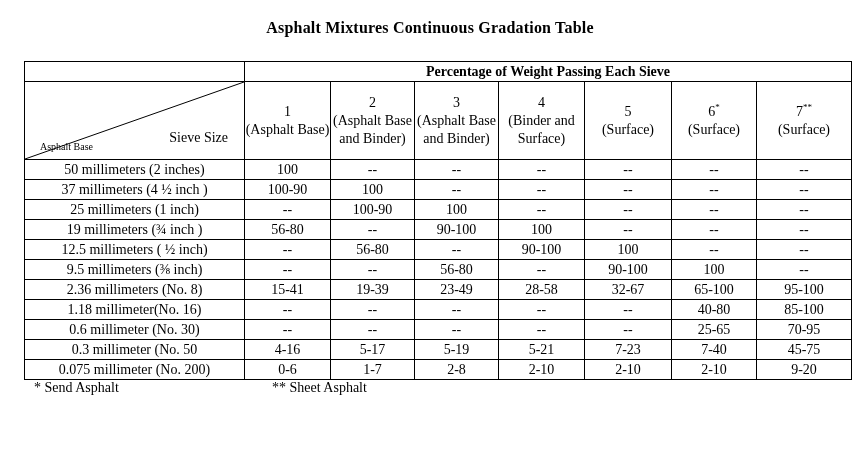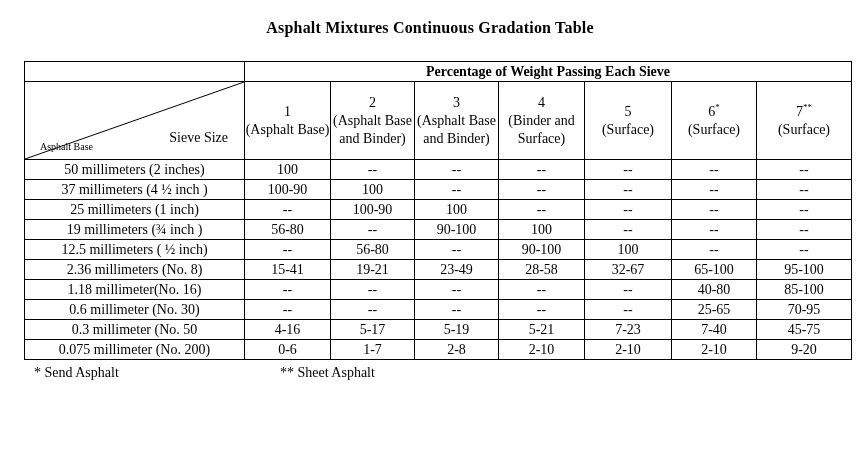--- a/index.html
+++ b/index.html
@@ -31,23 +31,23 @@
   td.corner-spacer { border: none; }
   td.span-head { height: 20px; font-size: 15px; line-height: 19px; font-weight: bold; }
   tr.col-head-row { height: 78px; }
   td.col-head { line-height: 18px; padding: 0 8px; }
   td.col-head sup { font-size: 9px; line-height: 0; vertical-align: super; }
   td.diag-cell { position: relative; padding: 0; }
   .diag-svg { position: absolute; left: 0; top: 0; width: 100%; height: 100%; display: block; }
   .diag-top { position: absolute; left: 15px; top: 11px; font-size: 10px; margin-top: 48px; }
   .diag-bottom { position: absolute; right: 16px; bottom: 13px; font-size: 14px; }
   tr.data-row td, tr[data-name="table-row"] td { height: 20px; line-height: 19px; }
-  .footnotes { position: relative; height: 20px; margin-top: 5px; font-size: 14px; }
+  .footnotes { position: relative; height: 20px; font-size: 14px; }
   .footnote-1 { position: absolute; left: 34px; }
-  .footnote-2 { position: absolute; left: 280px; }
+  .footnote-2 { position: absolute; left: 272px; }
 </style>
 </head>
 <body>
 
 <div data-name="document-page">
 
   <div class="title" data-name="page-title">Asphalt Mixtures Continuous Gradation Table</div>
 
   <table class="grad-table" data-name="gradation-table">
     <colgroup>
@@ -148,23 +148,33 @@
           <td data-name="sieve-size-cell">12.5 millimeters ( ½ inch)</td>
           <td data-name="value-cell">--</td>
           <td data-name="value-cell">56-80</td>
           <td data-name="value-cell">--</td>
           <td data-name="value-cell">90-100</td>
           <td data-name="value-cell">100</td>
           <td data-name="value-cell">--</td>
           <td data-name="value-cell">--</td>
         </tr>
         <tr data-name="table-row">
+          <td data-name="sieve-size-cell">9.5 millimeters (⅜ inch)</td>
+          <td data-name="value-cell">--</td>
+          <td data-name="value-cell">--</td>
+          <td data-name="value-cell">56-80</td>
+          <td data-name="value-cell">--</td>
+          <td data-name="value-cell">90-100</td>
+          <td data-name="value-cell">100</td>
+          <td data-name="value-cell">--</td>
+        </tr>
+        <tr data-name="table-row">
           <td data-name="sieve-size-cell">2.36 millimeters (No. 8)</td>
           <td data-name="value-cell">15-41</td>
-          <td data-name="value-cell">19-21</td>
+          <td data-name="value-cell">19-39</td>
           <td data-name="value-cell">23-49</td>
           <td data-name="value-cell">28-58</td>
           <td data-name="value-cell">32-67</td>
           <td data-name="value-cell">65-100</td>
           <td data-name="value-cell">95-100</td>
         </tr>
         <tr data-name="table-row">
           <td data-name="sieve-size-cell">1.18 millimeter(No. 16)</td>
           <td data-name="value-cell">--</td>
           <td data-name="value-cell">--</td>

